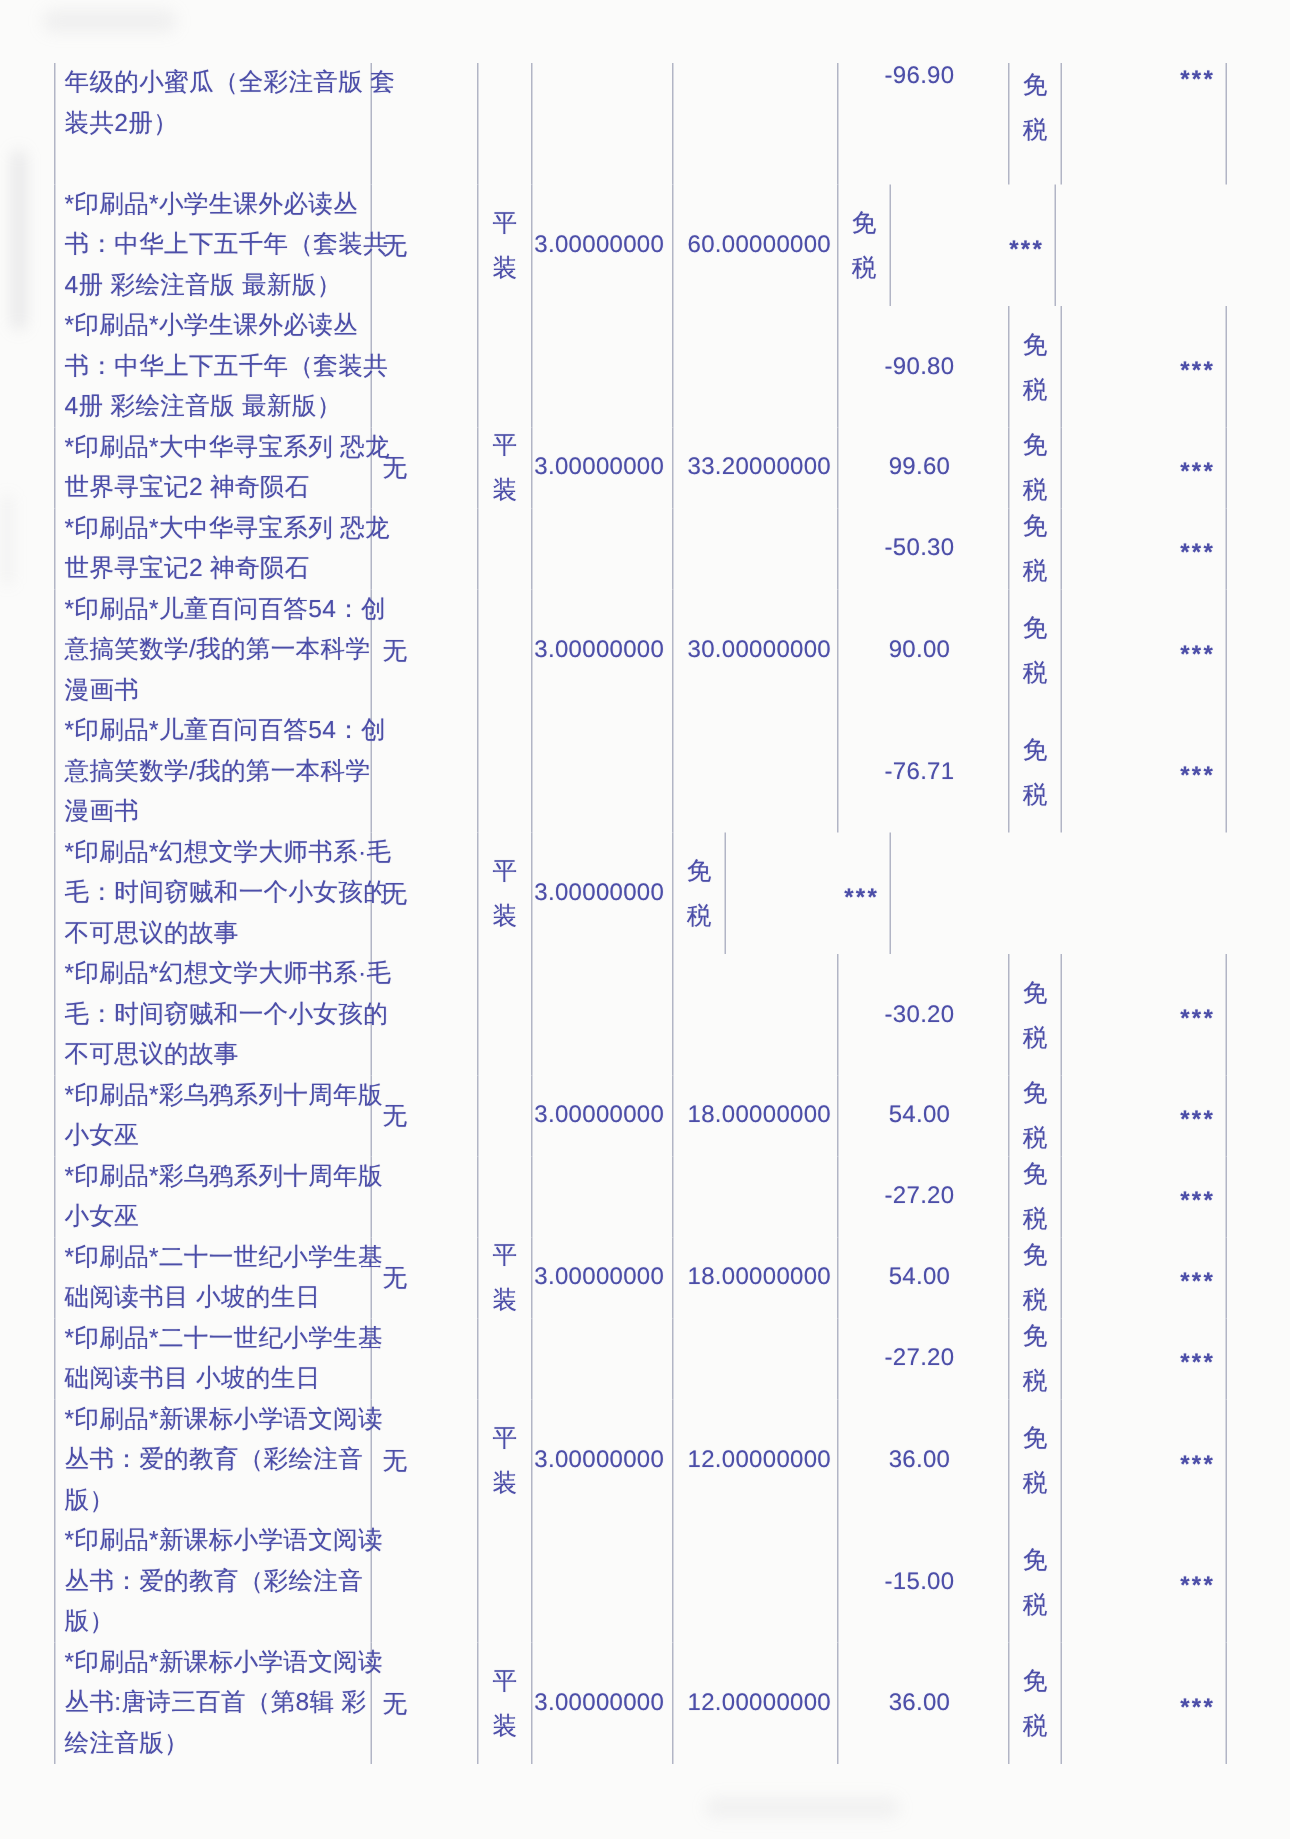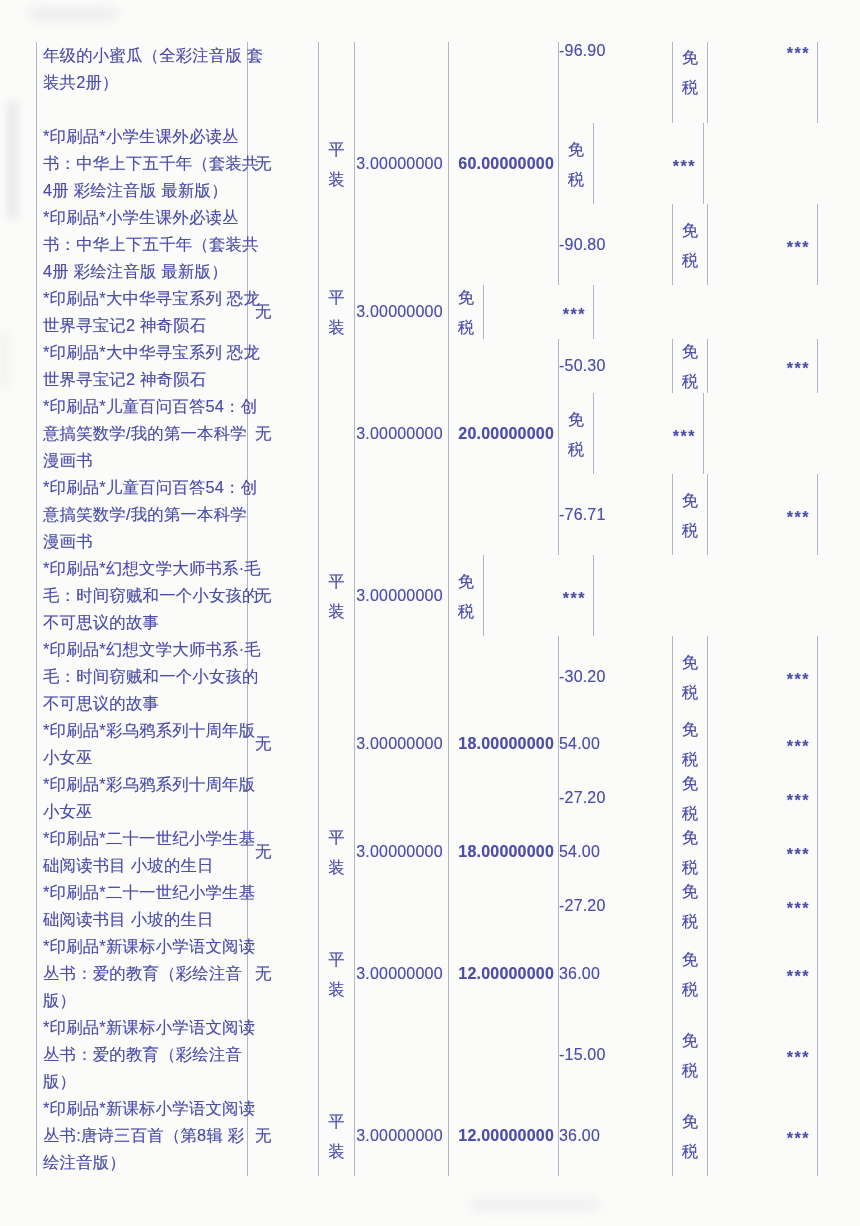--- a/index.html
+++ b/index.html
@@ -41,22 +41,22 @@
   .c-name{
     width:212px;padding:0 6px;flex-direction:column;
     align-items:flex-start;justify-content:flex-end;
     font-size:16.4px;line-height:27px;letter-spacing:0.2px;
   }
   .row.partial .c-name{justify-content:flex-start;}
   .c-name .dline{white-space:nowrap;}
   .c-brand{width:71px;padding-left:7px;font-size:16.4px;}
   .c-binding{width:36px;justify-content:center;}
   .c-qty{width:94px;justify-content:center;padding-right:4px;}
-  .c-price{width:110px;justify-content:flex-end;padding-right:4px;font-weight:bold;}
-  .c-amount{width:114px;justify-content:flex-start;padding-right:5px;}
+  .c-price{width:110px;justify-content:flex-end;padding-right:4px;}
+  .c-amount{width:114px;justify-content:center;padding-right:5px;}
   .c-tax{width:35px;justify-content:center;}
   .c-marks{width:110px;justify-content:flex-end;padding-right:7px;}
   .num{font-size:16px;letter-spacing:0.2px;}
   .stack{display:flex;flex-direction:column;text-align:center;font-size:16.4px;line-height:30px;}
   .marks-txt{font-size:16px;letter-spacing:1.5px;transform:translateY(3px);font-weight:bold;}
 </style>
 </head>
 <body>
 
 <div class="page">
@@ -151,20 +151,26 @@
         </div>
         <div class="cell c-binding">
           <div class="stack">
             <div>平</div>
             <div>装</div>
           </div>
         </div>
         <div class="cell c-qty">
           <span class="num">3.00000000</span>
         </div>
+        <div class="cell c-price">
+          <span class="num">33.20000000</span>
+        </div>
+        <div class="cell c-amount">
+          <span class="num">99.60</span>
+        </div>
         <div class="cell c-tax">
           <div class="stack">
             <div>免</div>
             <div>税</div>
           </div>
         </div>
         <div class="cell c-marks">
           <span class="marks-txt">***</span>
         </div>
       </div>
@@ -197,21 +203,24 @@
           <div class="dline">漫画书</div>
         </div>
         <div class="cell c-brand">
           <span class="">无</span>
         </div>
         <div class="cell c-binding"></div>
         <div class="cell c-qty">
           <span class="num">3.00000000</span>
         </div>
         <div class="cell c-price">
-          <span class="num">20.00000000</span>
+          <span class="num">30.00000000</span>
+        </div>
+        <div class="cell c-amount">
+          <span class="num">90.00</span>
         </div>
         <div class="cell c-tax">
           <div class="stack">
             <div>免</div>
             <div>税</div>
           </div>
         </div>
         <div class="cell c-marks">
           <span class="marks-txt">***</span>
         </div>

